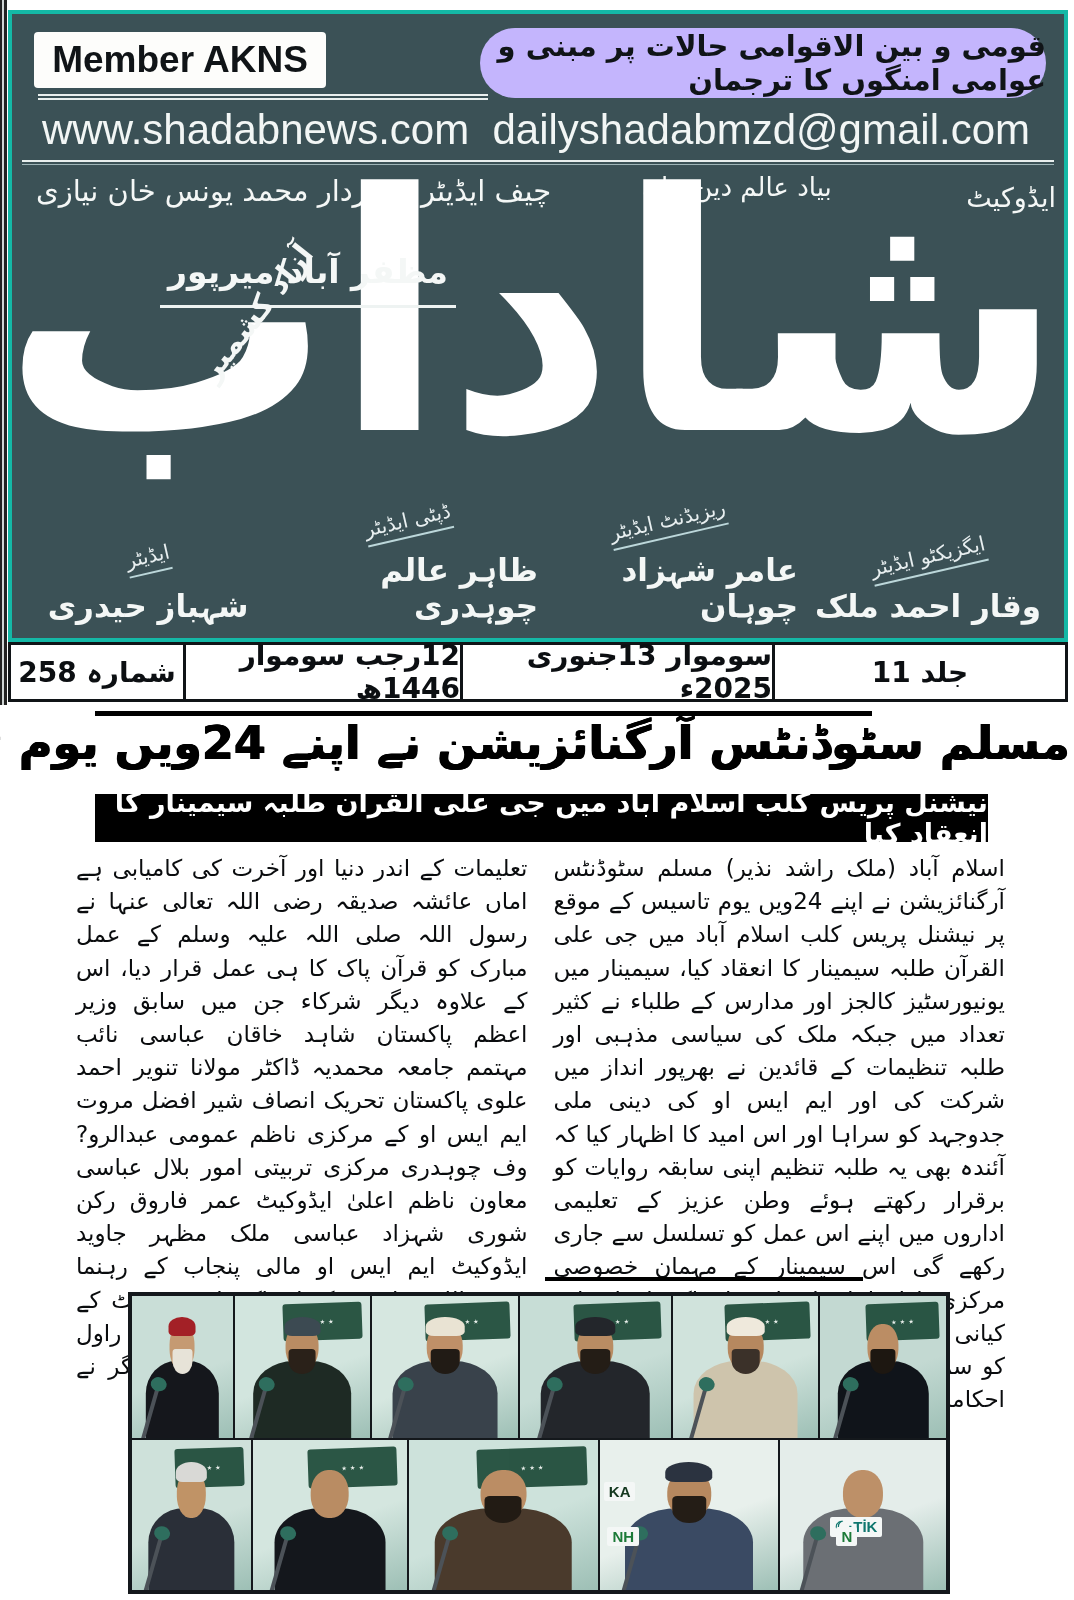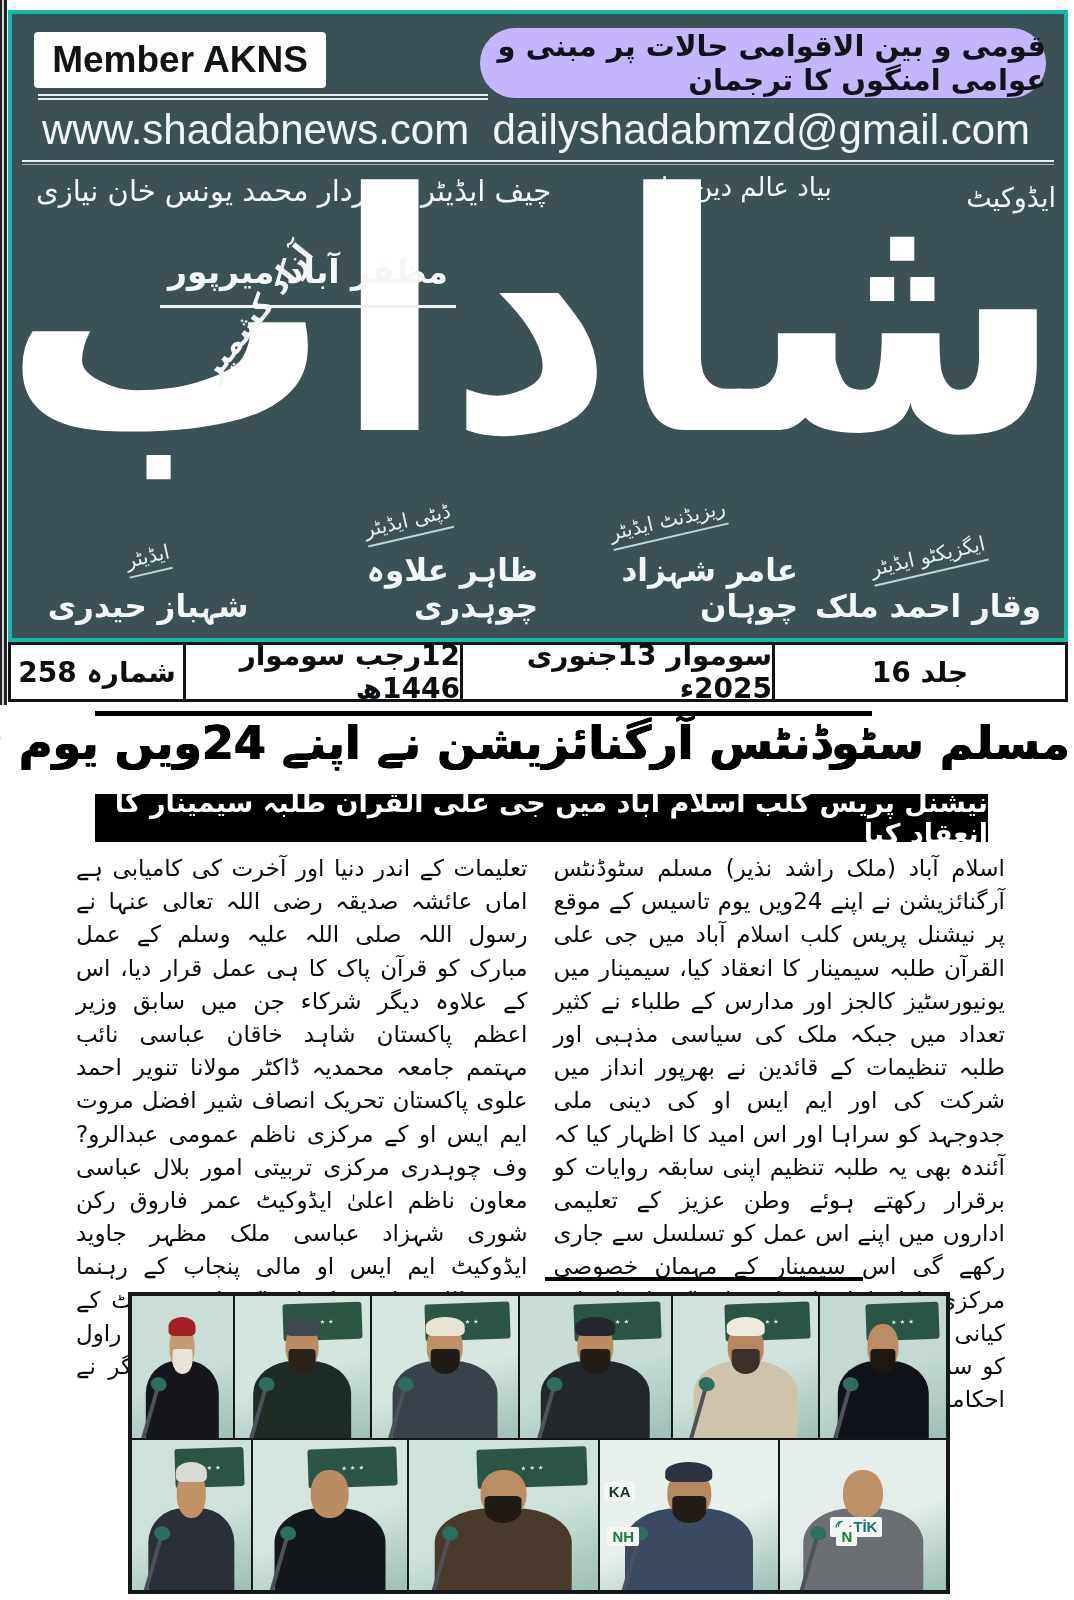--- a/index.html
+++ b/index.html
@@ -111,34 +111,34 @@
       <div class="ed-cell">
         <span class="ed-title">ایگزیکٹو ایڈیٹر</span>
         <span class="ed-name">وقار احمد ملک</span>
       </div>
       <div class="ed-cell">
         <span class="ed-title">ریزیڈنٹ ایڈیٹر</span>
         <span class="ed-name">عامر شہزاد چوہان</span>
       </div>
       <div class="ed-cell">
         <span class="ed-title">ڈپٹی ایڈیٹر</span>
-        <span class="ed-name">ظاہر علاوہ چوہدری</span>
+        <span class="ed-name">ظاہر عالم چوہدری</span>
       </div>
       <div class="ed-cell">
         <span class="ed-title">ایڈیٹر</span>
         <span class="ed-name">شہباز حیدری</span>
       </div>
     </div>
   </div>
 
   <div class="infobar">
     <div class="info-cell ic-0">شمارہ 258</div>
     <div class="info-cell ic-2">12رجب سوموار 1446ھ</div>
     <div class="info-cell ic-3">سوموار 13جنوری 2025ء</div>
-    <div class="info-cell ic-4">جلد 16</div>
+    <div class="info-cell ic-4">جلد 11</div>
   </div>
 
   <div class="head-rule"></div>
   <div class="headline">مسلم سٹوڈنٹس آرگنائزیشن نے اپنے 24ویں یوم تاسیس</div>
   <div class="subhead">نیشنل پریس کلب اسلام آباد میں جی علی القرآن طلبہ سیمینار کا انعقاد کیا</div>
 
   <div class="bodywrap">
     <div class="bodycol">اسلام آباد (ملک راشد نذیر) مسلم سٹوڈنٹس آرگنائزیشن نے اپنے 24ویں یوم تاسیس کے موقع پر نیشنل پریس کلب اسلام آباد میں جی علی القرآن طلبہ سیمینار کا انعقاد کیا، سیمینار میں یونیورسٹیز کالجز اور مدارس کے طلباء نے کثیر تعداد میں جبکہ ملک کی سیاسی مذہبی اور طلبہ تنظیمات کے قائدین نے بھرپور انداز میں شرکت کی اور ایم ایس او کی دینی ملی جدوجہد کو سراہا اور اس امید کا اظہار کیا کہ آئندہ بھی یہ طلبہ تنظیم اپنی سابقہ روایات کو برقرار رکھتے ہوئے وطن عزیز کے تعلیمی اداروں میں اپنے اس عمل کو تسلسل سے جاری رکھے گی اس سیمینار کے مہمان خصوصی مرکزی ناظم اعلیٰ ایم ایس او پاکستان ارسلان کیانی نے کہا کہ طلبہ و طالبات قرآن کی پکار کو سمجھے اور قرآن میں دی گئی تعلیمات اور احکامات پر عمل کریں قرآن پاک کی</div>
     <div class="bodycol">تعلیمات کے اندر دنیا اور آخرت کی کامیابی ہے اماں عائشہ صدیقہ رضی اللہ تعالی عنہا نے رسول اللہ صلی اللہ علیہ وسلم کے عمل مبارک کو قرآن پاک کا ہی عمل قرار دیا، اس کے علاوہ دیگر شرکاء جن میں سابق وزیر اعظم پاکستان شاہد خاقان عباسی نائب مہتمم جامعہ محمدیہ ڈاکٹر مولانا تنویر احمد علوی پاکستان تحریک انصاف شیر افضل مروت ایم ایس او کے مرکزی ناظم عمومی عبدالرو?وف چوہدری مرکزی تربیتی امور بلال عباسی معاون ناظم اعلیٰ ایڈوکیٹ عمر فاروق رکن شوری شہزاد عباسی ملک مظہر جاوید ایڈوکیٹ ایم ایس او مالی پنجاب کے رہنما سمیع اللہ عباسی تکمیل پاکستان موومنٹ کے رہنما ڈاکٹر عمر ریاض چیئرمین راول انسٹیٹیوٹ آف ہیلتھ خاقان وحید اور دیگر نے بھی خطاب کیا۔</div>
   </div>

